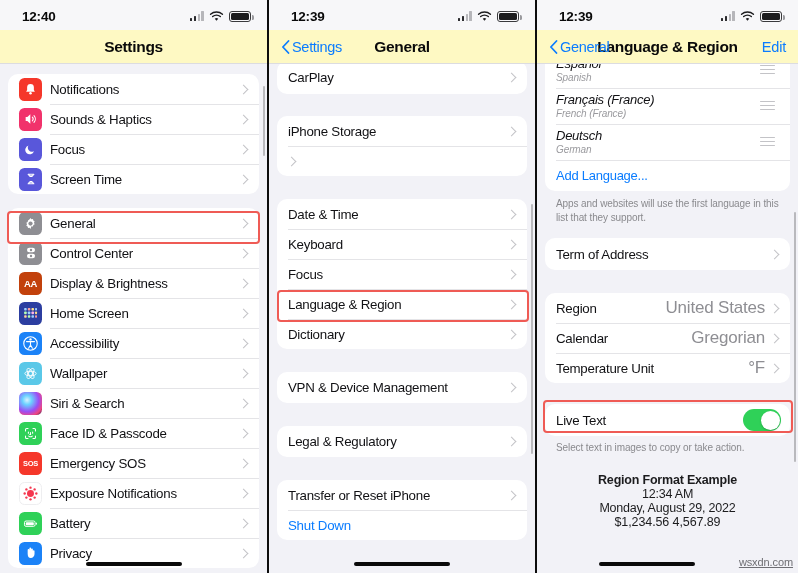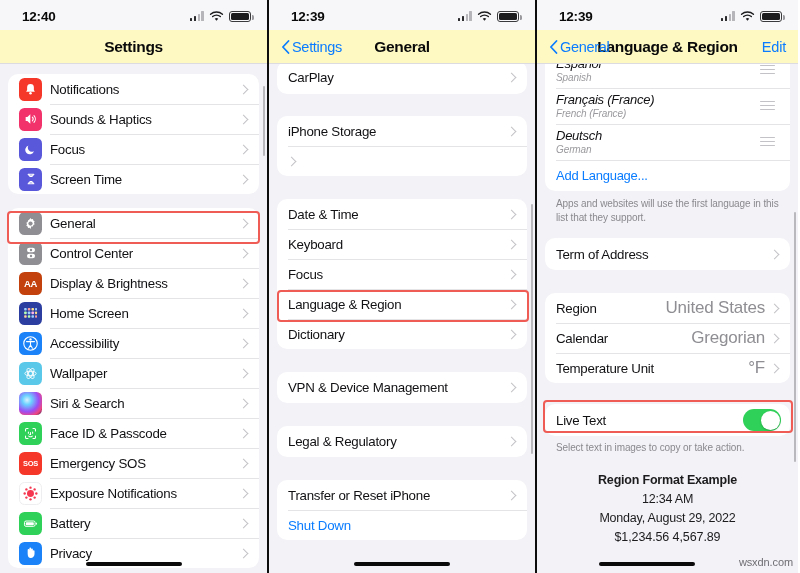--- a/index.html
+++ b/index.html
@@ -145,31 +145,31 @@
     font-size: 10px; color: #8a8a8e; line-height: 1.35;
     padding: 6px 18px 0 19px; letter-spacing: -0.1px;
   }
   .toggle {
     width: 38px; height: 22px; border-radius: 11px; background: #2fd158; position: relative; flex: none;
     cursor: pointer;
   }
   .toggle i { position: absolute; right: 1.5px; top: 1.5px; width: 19px; height: 19px; border-radius: 50%; background:#fff; display:block; box-shadow: 0 1px 2px rgba(0,0,0,.22); }
   .example { text-align: center; padding-top: 18px; }
   .example .ttl { font-size: 12.5px; font-weight: bold; color: #1c1c1e; letter-spacing: -0.2px; }
-  .example .ln { font-size: 12.5px; color: #1c1c1e; margin-top: 5px; letter-spacing: -0.2px; text-align: center; }
+  .example .ln { font-size: 12.5px; color: #1c1c1e; letter-spacing: -0.2px; text-align: center; }
   .example .ln.sp { letter-spacing: -0.1px; }
 
   
   .home-ind {
     position: absolute; bottom: 7px; left: 50%; transform: translateX(-50%);
     width: 96px; height: 4.5px; border-radius: 3px; background: #0a0a0a;
   }
   .watermark {
     position: absolute; right: 5px; bottom: 5px;
-    font-size: 11px; color: #6e6e73; letter-spacing: -0.1px;
+    font-size: 11px; color: #6e6e73; letter-spacing: -0.1px; text-decoration: underline;
   }
   .shut { color: #0a7cff !important; }
 </style>
 </head>
 <body>
 
 <div class="screens">
 
   <div class="phone" id="phone1">
 

